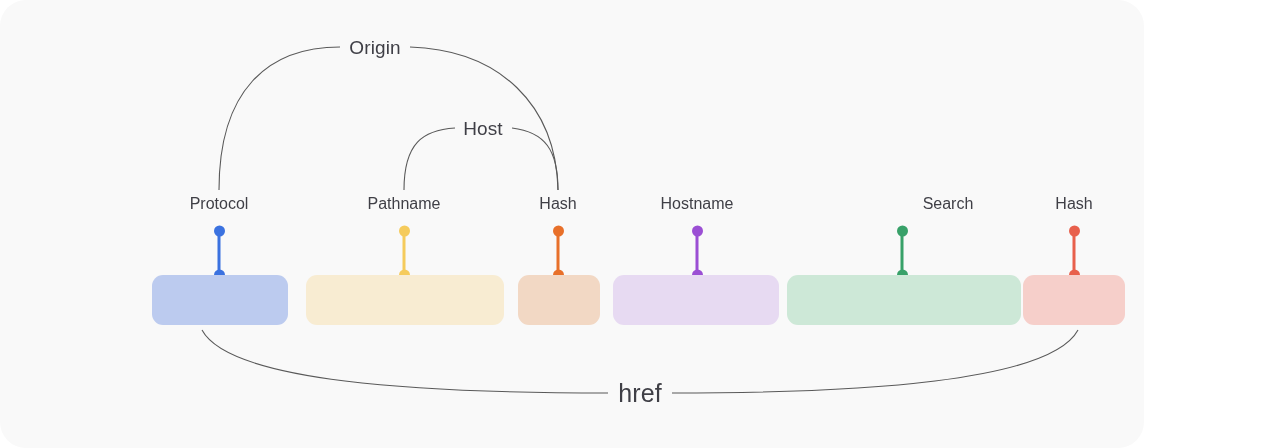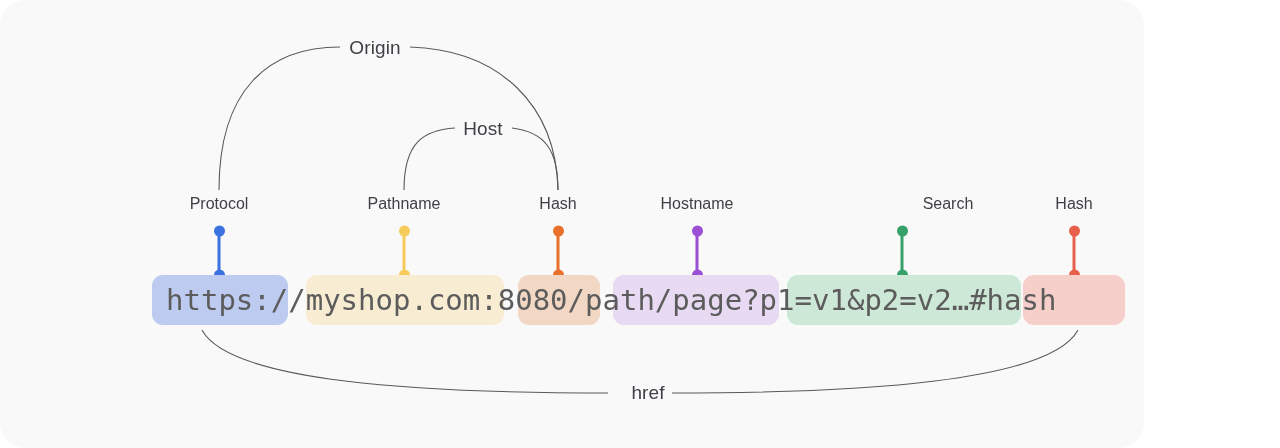--- a/index.html
+++ b/index.html
@@ -39,22 +39,21 @@
     position: absolute;
     transform: translate(-50%, -50%);
     color: #3f3f46;
     font-size: 19px;
     letter-spacing: .1px;
     background: #f9f9f9;
     padding: 0 7px;
     white-space: nowrap;
   }
   #label-href {
-    font-size: 19px;
-    margin-left: 8px;
+    font-size: 25px;
   }
 
   
   .part-label {
     position: absolute;
     transform: translateX(-50%);
     color: #3f3f46;
     font-size: 16px;
     white-space: nowrap;
   }
@@ -160,16 +159,15 @@
   </div>
 
   <div id="url-row">
     <div class="chip" style="left:152px; width:136px; background:#bccbef;"></div>
     <div class="chip" style="left:306px; width:198px; background:#f8ecd2;"></div>
     <div class="chip" style="left:518px; width:82px; background:#f2d8c4;"></div>
     <div class="chip" style="left:613px; width:166px; background:#e7daf2;"></div>
     <div class="chip" style="left:787px; width:234px; background:#cde8d7;"></div>
     <div class="chip" style="left:1023px; width:102px; background:#f6cfca;"></div>
 
-    <div id="url-text">https://myshop.com:8080/path/page?p1=v1&amp;p2=v2…#hash</div>
   </div>
 
 </div>
 
 </body></html>

